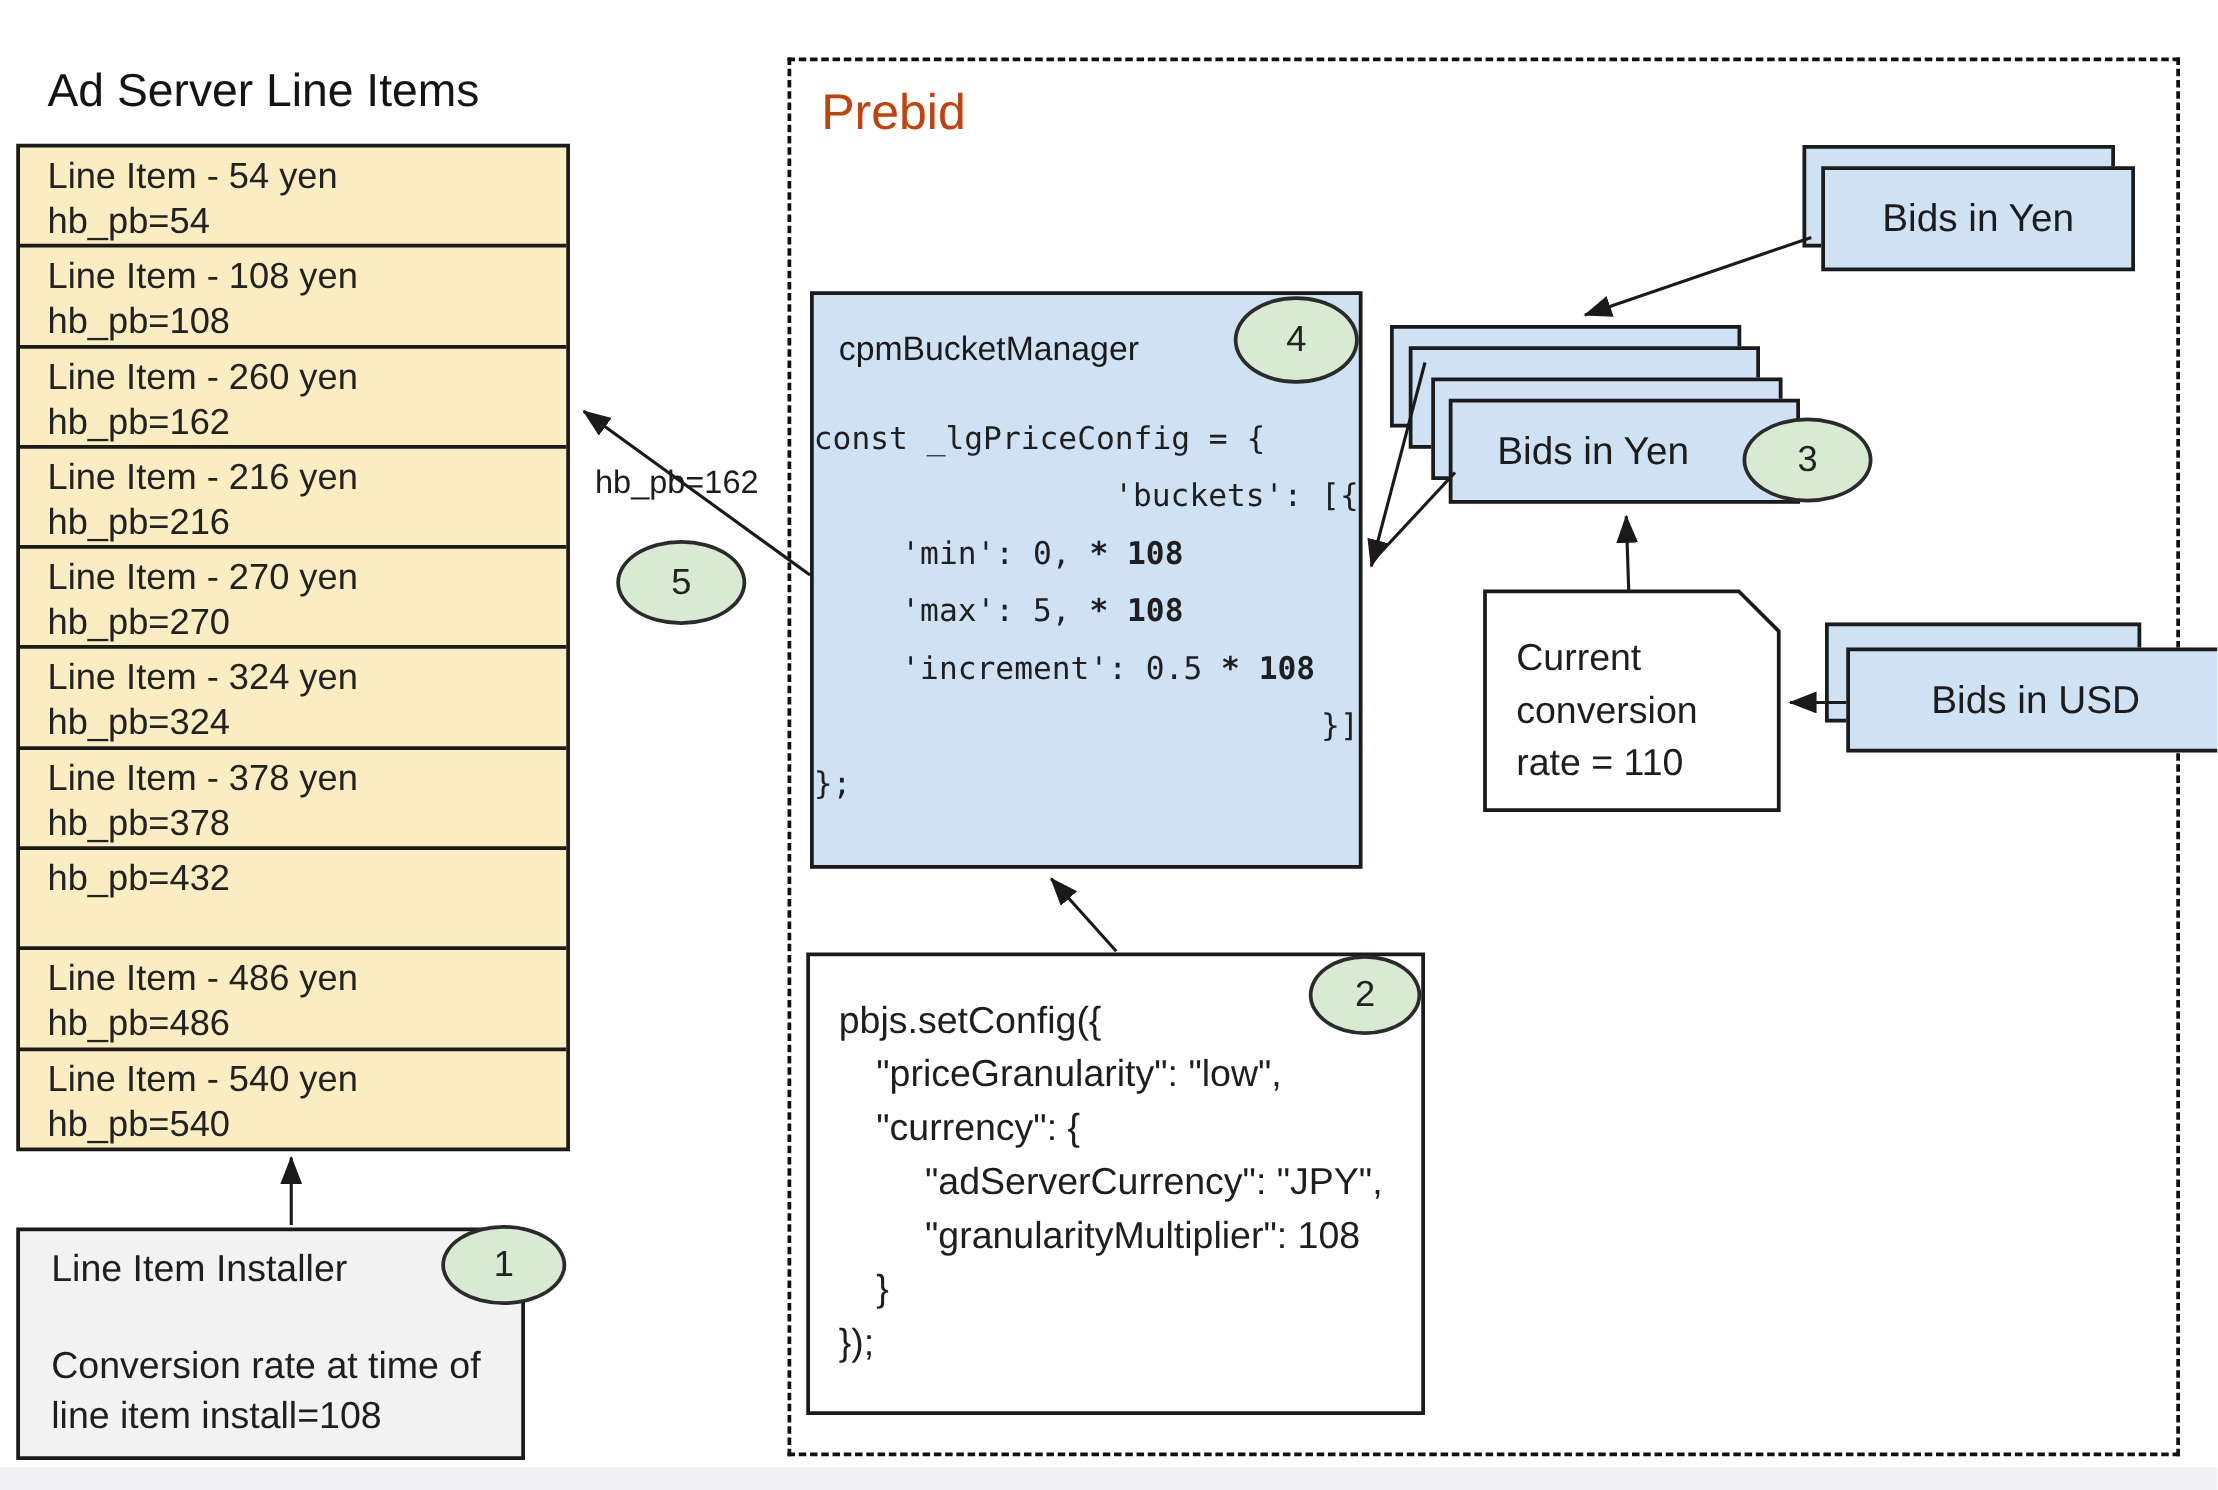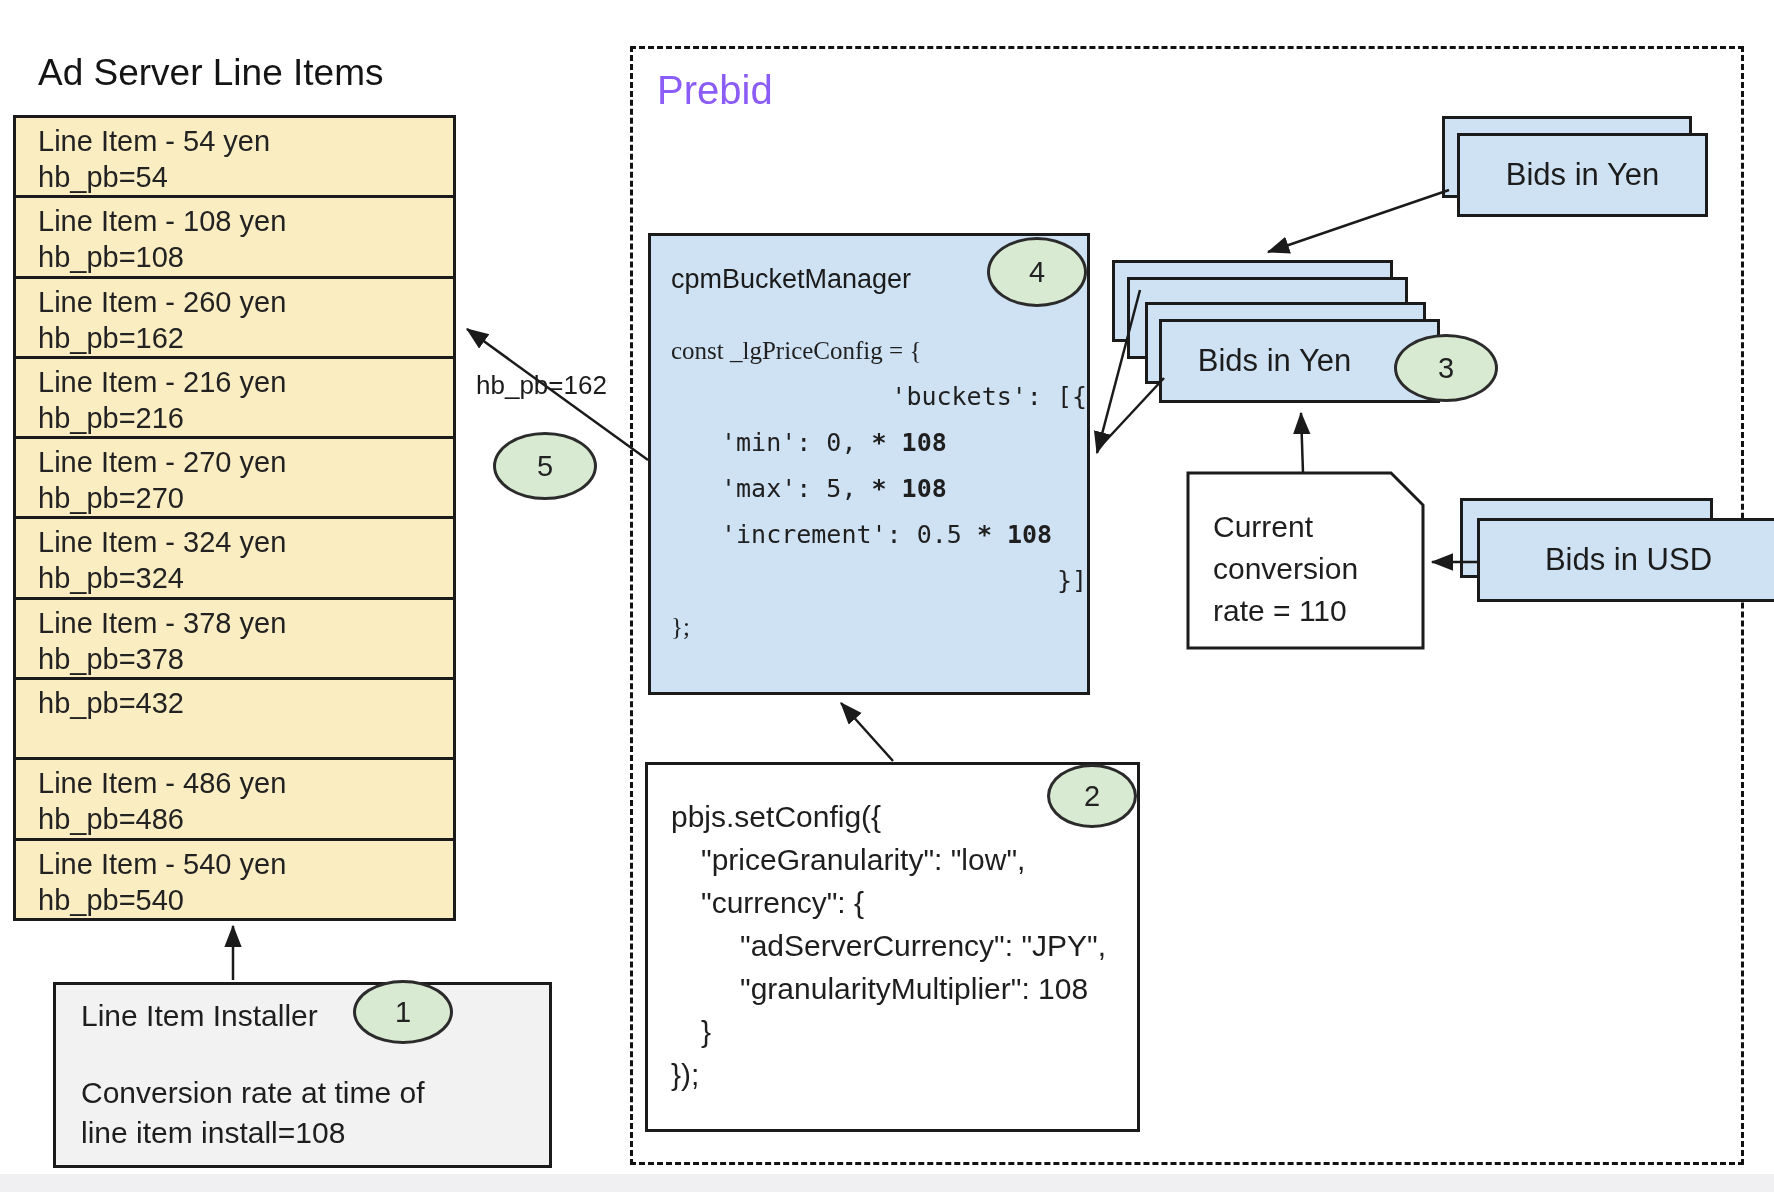--- a/index.html
+++ b/index.html
@@ -6,35 +6,35 @@
   .canvas{position:relative;width:1774px;height:1192px;background:#ffffff;overflow:hidden;
           font-family:"Liberation Sans",sans-serif;color:#1b1b1b;}
   .abs{position:absolute;box-sizing:border-box;}
 
   
   .panel-title{font-size:37px;letter-spacing:0;color:#141414;}
   .li-table{left:13px;top:115px;width:443px;height:806px;border:3px solid #1b1b1b;background:#fbedc2;
             display:flex;flex-direction:column;z-index:2;}
   .li-row{flex:1;border-bottom:3px solid #1b1b1b;padding:5px 6px 0 22px;font-size:29px;line-height:36px;color:#222;}
   .li-row:last-child{border-bottom:none;}
-  .installer{left:13px;top:982px;width:499px;height:186px;border:3px solid #1b1b1b;background:#f2f2f2;z-index:2;margin-left:40px;}
+  .installer{left:13px;top:982px;width:407px;height:186px;border:3px solid #1b1b1b;background:#f2f2f2;z-index:2;}
   .installer-title{position:absolute;left:25px;top:14px;font-size:30px;color:#1e1e1e;}
   .installer-note{position:absolute;left:25px;top:88px;font-size:30px;line-height:40px;color:#1e1e1e;}
 
   
   .prebid-box{left:630px;top:46px;width:1114px;height:1119px;border:3px dashed #111;z-index:1;}
-  .prebid-title{left:657px;top:68px;font-size:40px;color:#8b5cf6;z-index:2;}
+  .prebid-title{left:657px;top:68px;font-size:40px;color:#c2410c;z-index:2;}
 
   
   .cpm-box{left:648px;top:233px;width:442px;height:462px;background:#cfe2f3;border:3px solid #1b1b1b;z-index:3;}
   .cpm-title{position:absolute;left:20px;top:28px;font-size:27px;color:#1a1a1a;}
   .cpm-code{position:absolute;left:0;top:92px;width:100%;font-family:"DejaVu Sans Mono",monospace;
             font-size:25px;color:#1f1f1f;}
   .code-line{white-space:pre;line-height:46px;}
-  .cind0{padding-left:20px;font-family:Liberation Serif, serif;} .cind1{padding-left:40px;text-align:right;} .cind2{padding-left:70px;}
+  .cind0{} .cind1{padding-left:40px;text-align:right;} .cind2{padding-left:70px;}
   .code-line b{font-weight:bold;}
 
   
   .pbjs-box{left:645px;top:762px;width:495px;height:370px;background:#ffffff;border:3px solid #1b1b1b;z-index:3;}
   .pbjs-code{position:absolute;left:0;top:30px;width:100%;font-size:30px;color:#1e1e1e;}
   .pbjs-code .code-line{line-height:43px;font-family:"Liberation Sans",sans-serif;}
   .pind0{padding-left:23px;} .pind1{padding-left:53px;} .pind2{padding-left:92px;}
 
   
   .card{background:#cfe2f3;border:3px solid #1b1b1b;}

